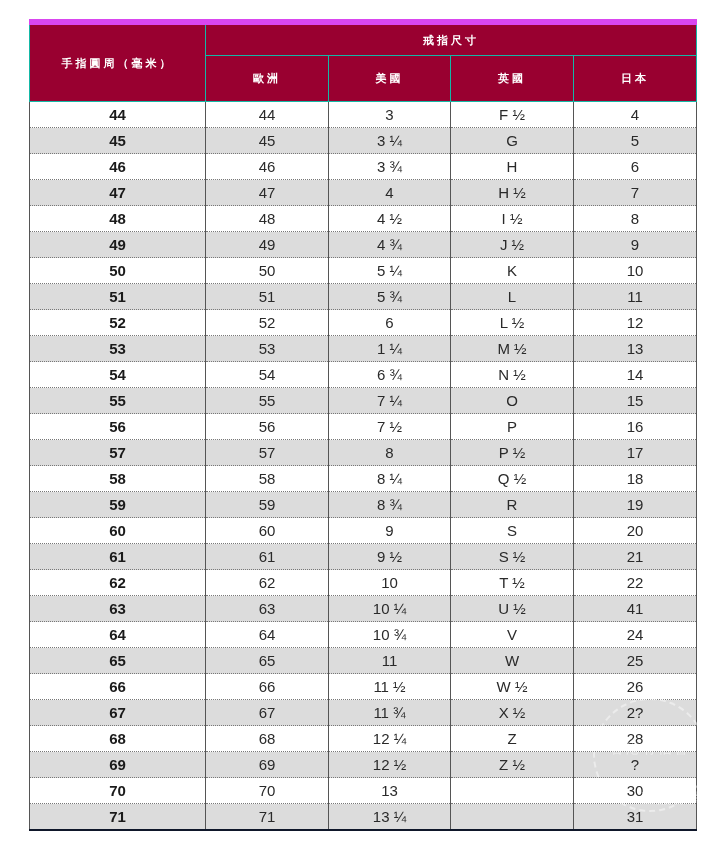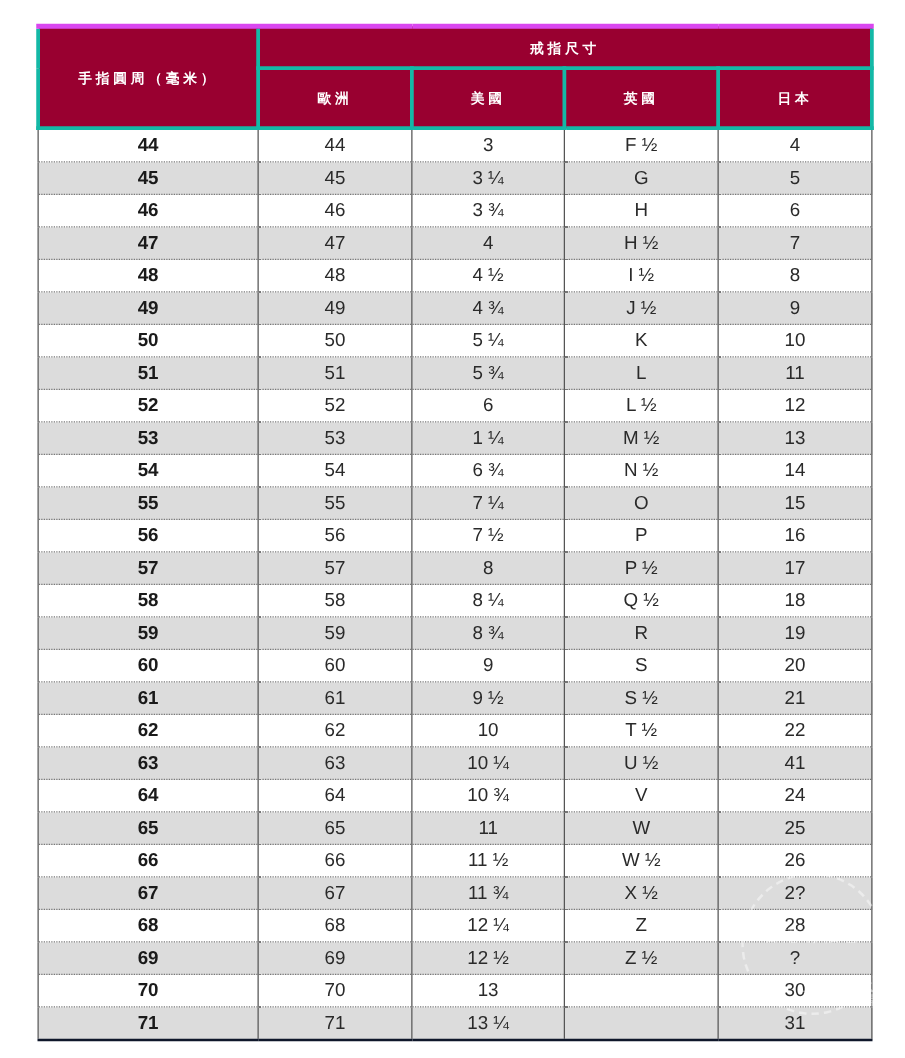--- a/index.html
+++ b/index.html
@@ -3,32 +3,32 @@
   <meta charset="utf-8">
   <style>
     html, body { margin: 0; padding: 0; background: #ffffff; }
     body { width: 724px; height: 846px; position: relative; overflow: hidden;
            font-family: "Liberation Sans", "DejaVu Sans", sans-serif; }
     .sheet { position: absolute; left: 29px; top: 19px; width: 667px; }
     table { border-collapse: collapse; width: 667px; table-layout: fixed; }
     col.c0 { width: 176px; } col.c1 { width: 123px; } col.c2 { width: 122px; }
     col.c3 { width: 123px; } col.c4 { width: 123px; }
     th { background: #990030; color: #ffffff; font-weight: bold; font-size: 11px;
-         letter-spacing: 3px; text-align: center; padding: 0; border: 3px solid #14b8a6; }
+         letter-spacing: 3px; text-align: center; padding: 0; border: 1px solid #14b8a6; }
     th.top { height: 30px; }
     th.sub { height: 45px; }
     th.span2 { height: 76px; }
     tbody td { height: 25px; padding: 0; text-align: center; font-size: 15px; color: #2a2a2a;
                border-left: 1px solid #555; border-right: 1px solid #555;
                border-bottom: 1px dotted #777; }
     tbody tr:nth-child(even) td { background: #dcdcdc; }
     tbody tr:nth-child(odd) td { background: #ffffff; }
     tbody td.mm { font-weight: bold; color: #1a1a1a; }
     tbody tr:last-child td { border-bottom: 2px solid #0f172a; }
-    thead tr:first-child th { border-top: 4px solid #d946ef; }
+    thead tr:first-child th { border-top: 6px solid #d946ef; }
     .watermark { position: absolute; left: 585px; top: 690px; width: 130px; height: 130px;
                  pointer-events: none; opacity: 0.55; }
     .wm-ring { position: absolute; left: 8px; top: 8px; width: 110px; height: 110px; border-radius: 50%;
                border: 2px dashed rgba(255,255,255,0.8); }
     .wm-sc { position: absolute; left: 16px; top: 40px; width: 100px; text-align: center;
              font-size: 44px; font-weight: bold; color: rgba(255,255,255,0.95); letter-spacing: -2px; }
     .wm-top { position: absolute; left: 10px; top: 8px; width: 110px; text-align: center; font-size: 14px;
               color: rgba(255,255,255,0.9); letter-spacing: 2px; margin-top: 42px; }
     .wm-bottom { position: absolute; left: 10px; top: 100px; width: 110px; text-align: right; font-size: 14px;
                  color: rgba(255,255,255,0.9); letter-spacing: 2px; }

